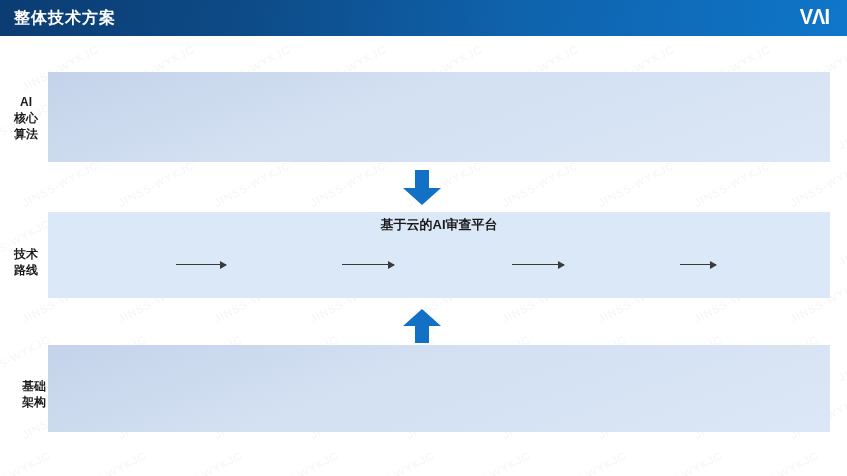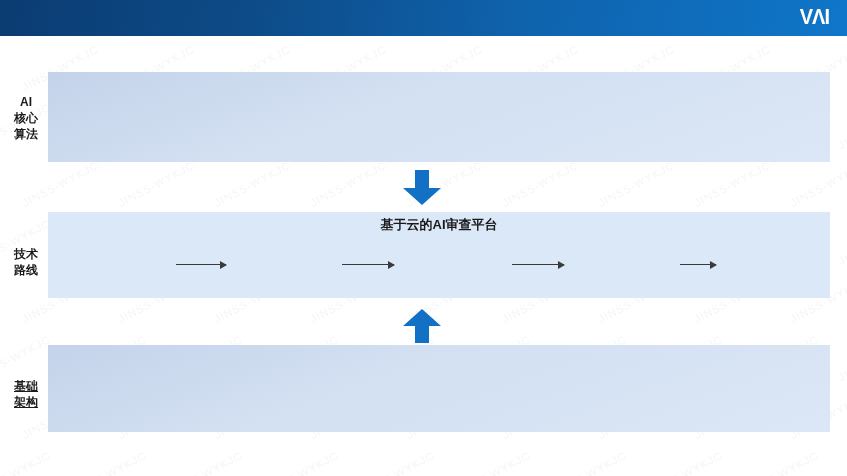--- a/index.html
+++ b/index.html
@@ -204,20 +204,21 @@
     <div class="wm" style="left: 258px; top: 468px;">JINSS-WYKJC</div>
     <div class="wm" style="left: 354px; top: 468px;">JINSS-WYKJC</div>
     <div class="wm" style="left: 450px; top: 468px;">JINSS-WYKJC</div>
     <div class="wm" style="left: 546px; top: 468px;">JINSS-WYKJC</div>
     <div class="wm" style="left: 642px; top: 468px;">JINSS-WYKJC</div>
     <div class="wm" style="left: 738px; top: 468px;">JINSS-WYKJC</div>
     <div class="wm" style="left: 834px; top: 468px;">JINSS-WYKJC</div>
   </div>
 
 <div class="header">
+  <div class="header-title">整体技术方案</div>
   <div class="logo">VΛI</div>
 </div>
 
 <div class="row-label" style="left:4px;top:94px;">
   <div>AI</div>
   <div>核心</div>
   <div>算法</div>
 </div>
 
 <div class="panel" style="left:48px;top:72px;width:782px;height:90px;"></div>
@@ -261,21 +262,21 @@
 
 <div class="group round" style="left:544px;top:238px;width:278px;height:52px;"></div>
 <div class="node" style="left:570px;top:250px;width:110px;height:29px;">查询与计算</div>
 <div class="conn" style="left:680px;top:264px;width:36px;"></div>
 <div class="node" style="left:722px;top:250px;width:92px;height:29px;">规则判断</div>
 
 <svg class="vbig" style="left:398px;top:308px;" width="48" height="36" viewBox="0 0 48 36">
   <polygon points="24,1 43,18 31,18 31,35 17,35 17,18 5,18" fill="#1271c4"></polygon>
 </svg>
 
-<div class="row-label" style="left:4px;top:378px;text-decoration:underline;">
+<div class="row-label" style="left:12px;top:378px;">
   <div>基础</div>
   <div>架构</div>
 </div>
 
 <div class="panel" style="left:48px;top:345px;width:782px;height:87px;"></div>
 
 <div class="group" style="left:58px;top:352px;width:375px;height:73px;">
   <div class="group-title">数据标准设计</div>
 </div>
 <div class="node" style="left:70px;top:390px;width:112px;height:29px;">审查数据存储</div>

